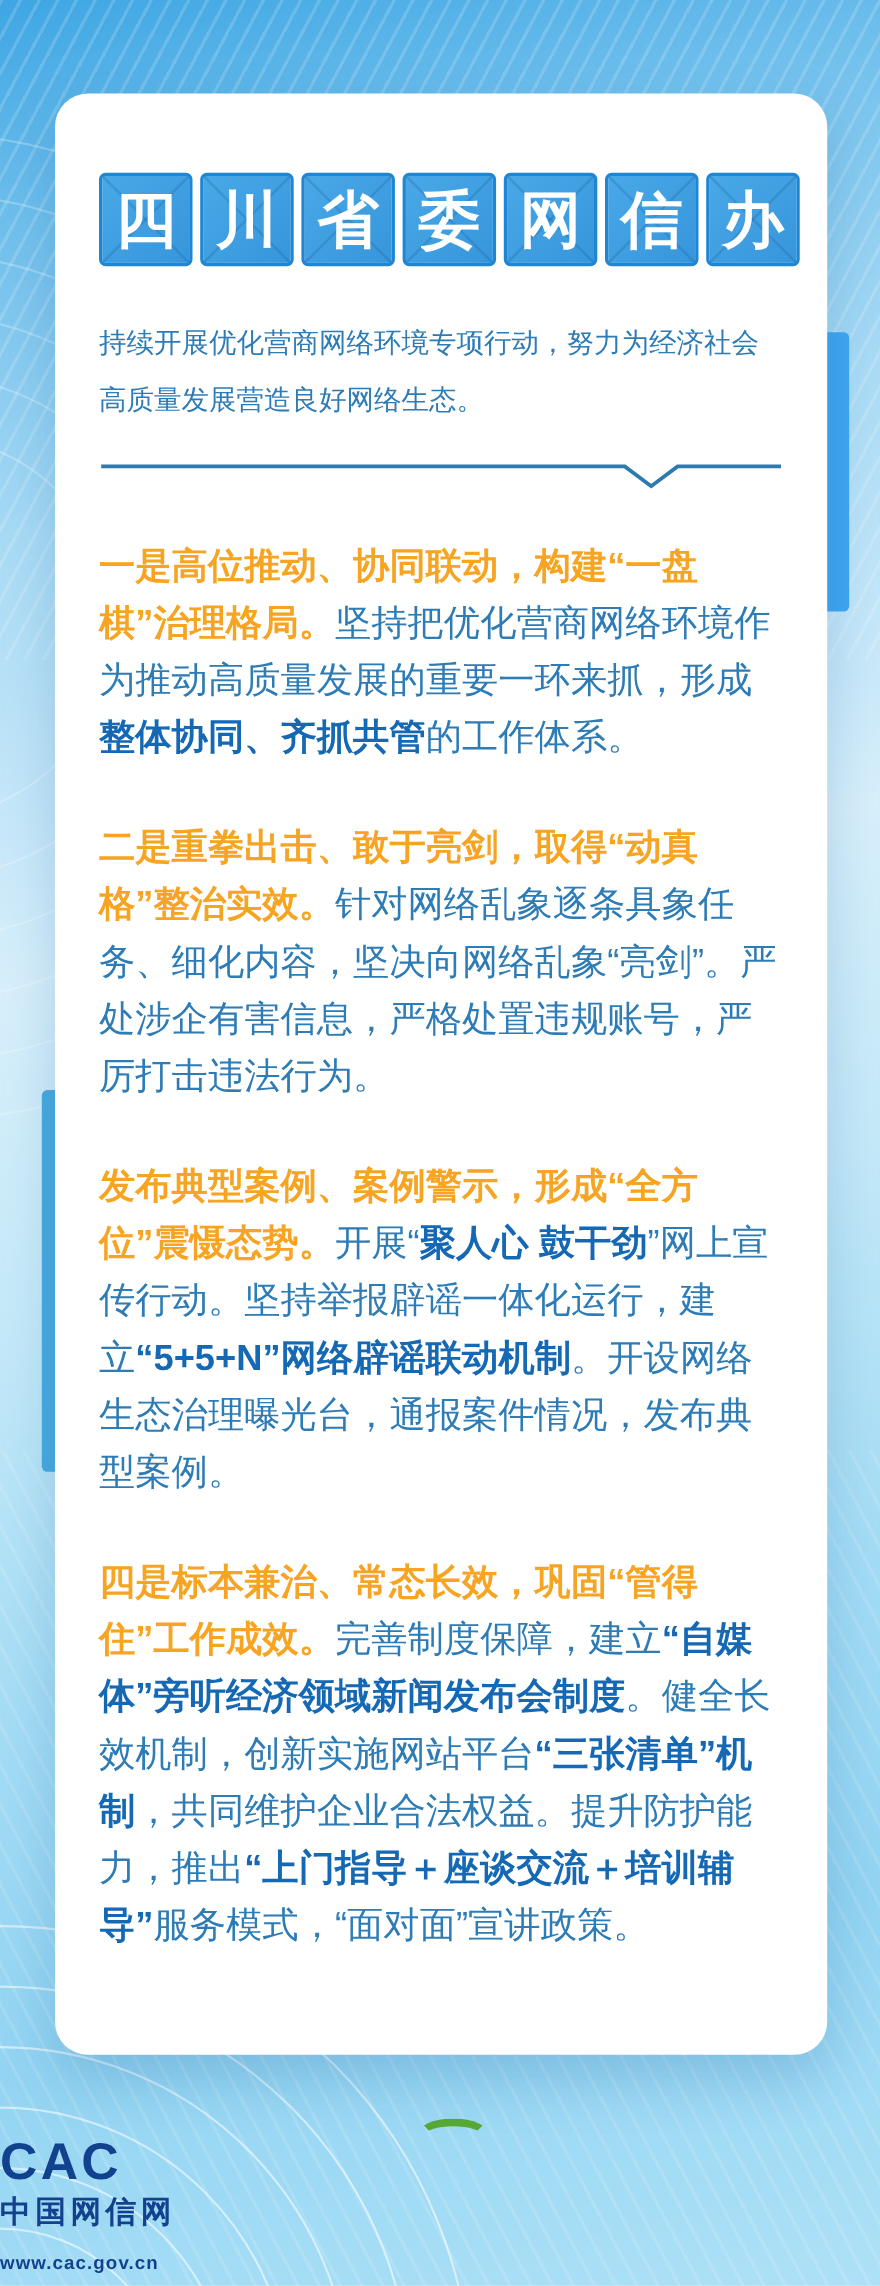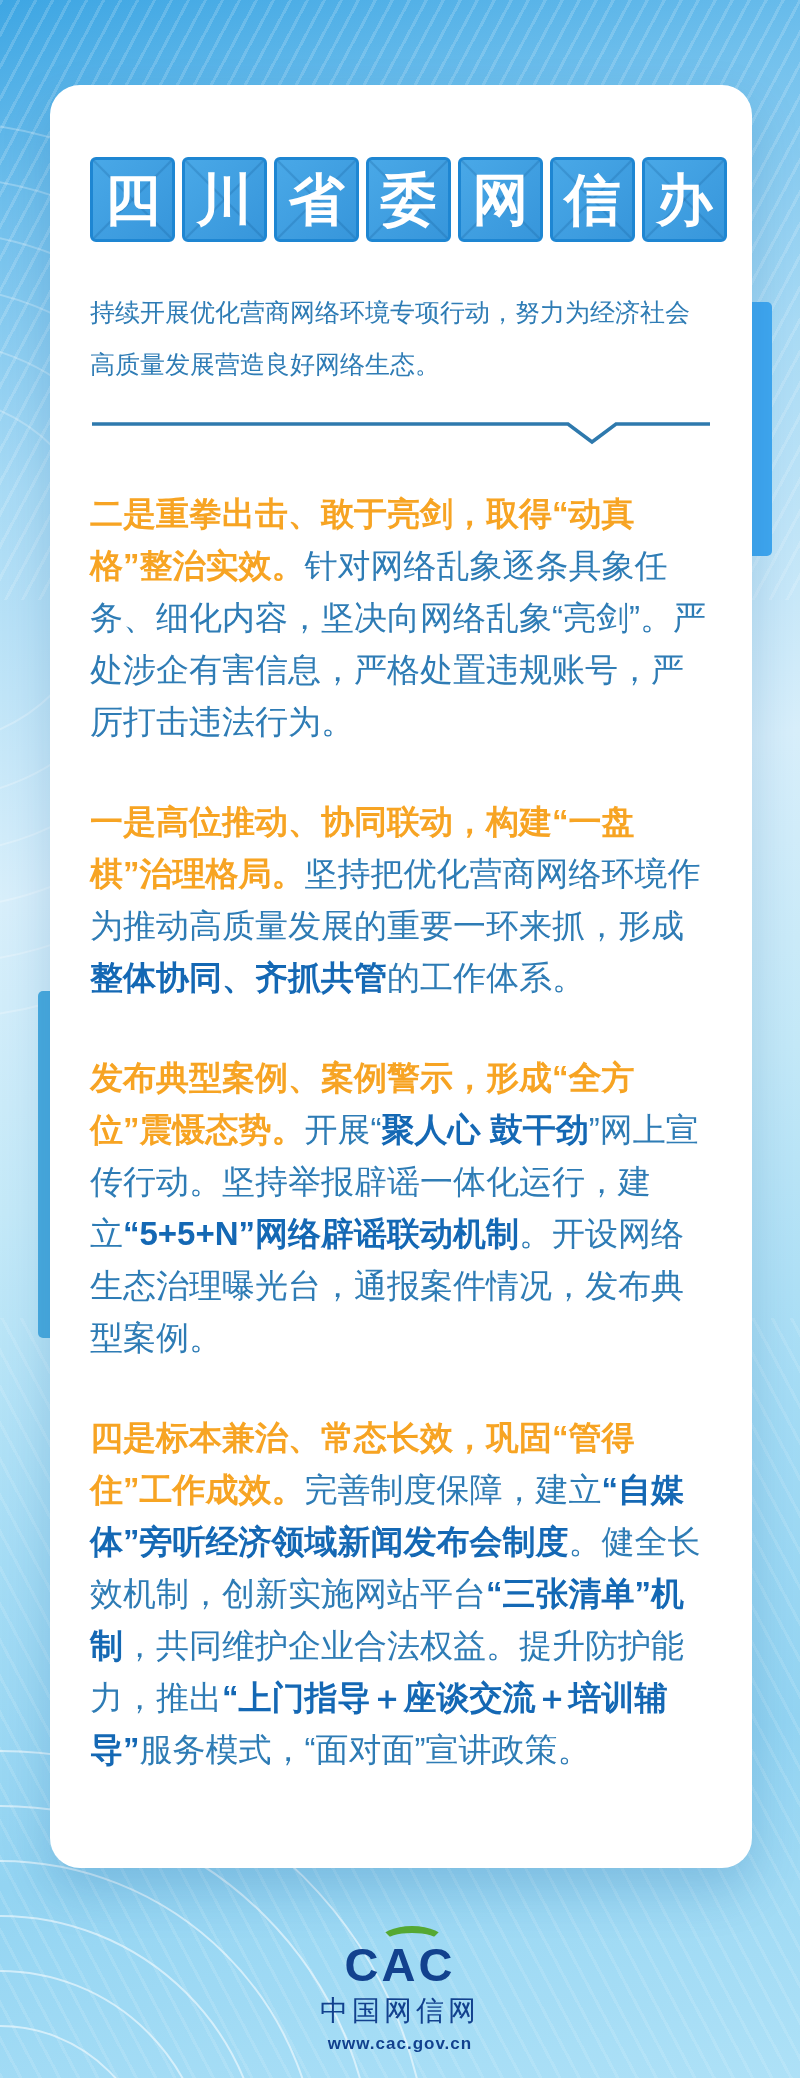--- a/index.html
+++ b/index.html
@@ -39,26 +39,26 @@
     color:#ffffff;font-size:56px;font-weight:700;line-height:1;
     display:flex;align-items:center;justify-content:center;
   }
   .intro{font-size:25px;line-height:52px;color:#2e7cb5;margin:0 0 30px 0;}
   .divider{display:block;margin:0 0 42px 0;}
   .section{font-size:33px;line-height:52px;margin:0 0 48px 0;color:#2e7cb5;}
   .seg-lead{color:#f7a423;font-weight:700;}
   .seg-bold{color:#1468b4;font-weight:700;}
   .seg-normal{color:#2e7cb5;font-weight:400;}
 
-  .footer{position:absolute;z-index:3;left:0;top:1926px;width:800px;text-align:center;color:#12418e;}
+  .footer{position:absolute;z-index:3;left:0;top:1926px;width:800px;text-align:left;color:#12418e;}
   .arc{width:66px;height:30px;box-sizing:border-box;border:7px solid transparent;border-top-color:#55a833;
        border-radius:50%;margin:0 auto -16px auto;transform:translateX(12px);}
   .cac{font-size:47px;font-weight:800;letter-spacing:3px;line-height:1.05;}
-  .site-name{font-size:28px;font-weight:400;letter-spacing:4px;margin-top:3px;}
-  .site-url{font-size:17px;font-weight:600;letter-spacing:1px;margin-top:4px;}
+  .site-name{font-size:28px;font-weight:700;letter-spacing:4px;margin-top:3px;}
+  .site-url{font-size:17px;font-weight:600;letter-spacing:1px;margin-top:18px;}
 </style>
 </head>
 <body>
 
 <div class="stripes-top"></div>
 <div class="stripes-bottom"></div>
 <div class="ripples2">
   <div class="r1"></div>
     <div class="r2"></div>
     <div class="r3"></div>
@@ -88,22 +88,22 @@
       <span class="tbox">办</span>
     </div>
 
   <p class="intro">持续开展优化营商网络环境专项行动，努力为经济社会高质量发展营造良好网络生态。</p>
 
   <svg class="divider" width="622" height="26" viewBox="0 0 622 26">
     <path d="M2 4 H478 L502 22 L526 4 H620" fill="none" stroke="#2E79AD" stroke-width="3.5"></path>
   </svg>
 
   <div id="sections">
+      <p class="section"><span class="seg-lead">一是高位推动、协同联动，构建“一盘棋”治理格局。</span><span class="seg-normal">坚持把优化营商网络环境作为推动高质量发展的重要一环来抓，形成</span><span class="seg-bold">整体协同、齐抓共管</span><span class="seg-normal">的工作体系。</span></p>
       <p class="section"><span class="seg-lead">二是重拳出击、敢于亮剑，取得“动真格”整治实效。</span><span class="seg-normal">针对网络乱象逐条具象任务、细化内容，坚决向网络乱象“亮剑”。严处涉企有害信息，严格处置违规账号，严厉打击违法行为。</span></p>
-      <p class="section"><span class="seg-lead">一是高位推动、协同联动，构建“一盘棋”治理格局。</span><span class="seg-normal">坚持把优化营商网络环境作为推动高质量发展的重要一环来抓，形成</span><span class="seg-bold">整体协同、齐抓共管</span><span class="seg-normal">的工作体系。</span></p>
       <p class="section"><span class="seg-lead">发布典型案例、案例警示，形成“全方位”震慑态势。</span><span class="seg-normal">开展“</span><span class="seg-bold">聚人心 鼓干劲</span><span class="seg-normal">”网上宣传行动。坚持举报辟谣一体化运行，建立</span><span class="seg-bold">“5+5+N”网络辟谣联动机制</span><span class="seg-normal">。开设网络生态治理曝光台，通报案件情况，发布典型案例。</span></p>
       <p class="section"><span class="seg-lead">四是标本兼治、常态长效，巩固“管得住”工作成效。</span><span class="seg-normal">完善制度保障，建立</span><span class="seg-bold">“自媒体”旁听经济领域新闻发布会制度</span><span class="seg-normal">。健全长效机制，创新实施网站平台</span><span class="seg-bold">“三张清单”机制</span><span class="seg-normal">，共同维护企业合法权益。提升防护能力，推出</span><span class="seg-bold">“上门指导＋座谈交流＋培训辅导”</span><span class="seg-normal">服务模式，“面对面”宣讲政策。</span></p>
     </div>
 
 </div>
 
 <div class="footer">
   <div class="arc"></div>
   <div class="cac">CAC</div>
   <div class="site-name">中国网信网</div>

